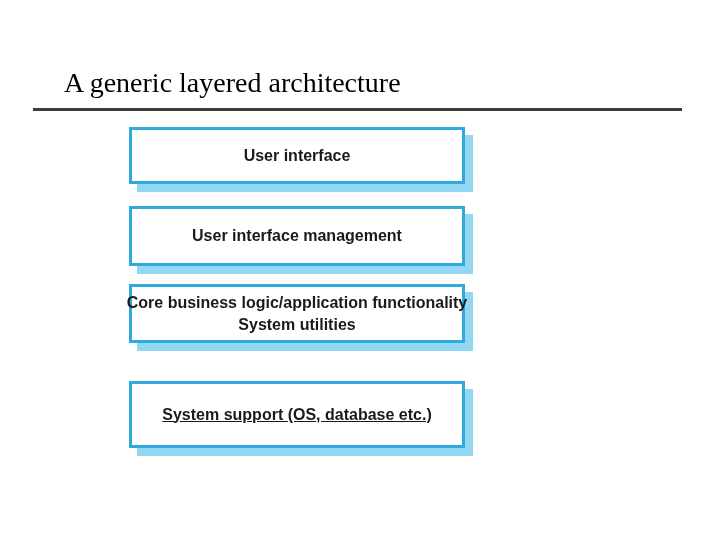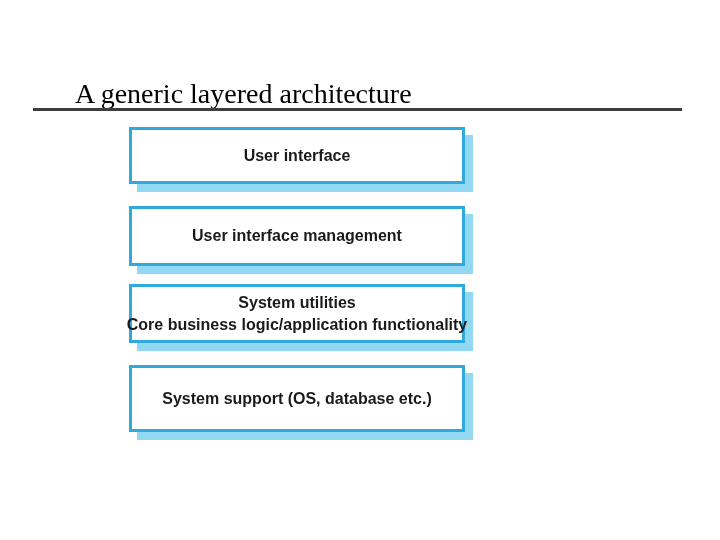--- a/index.html
+++ b/index.html
@@ -12,21 +12,21 @@
     width: 720px;
     height: 540px;
     background: #ffffff;
     overflow: hidden;
     font-family: "Liberation Sans", sans-serif;
   }
   .title {
     position: absolute;
     left: 60px;
     top: 62px;
-    margin: 15px;
+    margin: 4px;
     font-family: "Liberation Serif", serif;
     font-weight: 400;
     font-size: 28px;
     line-height: 34px;
     color: #000000;
     white-space: nowrap;
   }
   .divider {
     position: absolute;
     left: 33px;
@@ -49,21 +49,21 @@
     justify-content: center;
     font-weight: 700;
     font-size: 16px;
     line-height: 22px;
     color: var(--box-text, #1a1a1a);
     text-align: center;
   }
   .layer-1 { top: 127px; height: 57px; }
   .layer-2 { top: 206px; height: 60px; gap: 28px; }
   .layer-3 { top: 284px; height: 59px; }
-  .layer-4 { top: 365px; height: 67px; }
+  .layer-4 { top: 381px; height: 67px; text-decoration: underline; }
   .layer-line { white-space: nowrap; }
 </style>
 </head>
 <body>
 
 <div class="slide">
 
   <h1 class="title">A generic layered architecture</h1>
 
   <div class="divider"></div>
@@ -72,22 +72,22 @@
 
     <div class="layer layer-1">
       <span class="layer-line">User interface</span>
     </div>
 
     <div class="layer layer-2">
       <span class="layer-line">User interface management</span>
     </div>
 
     <div class="layer layer-3">
+      <span class="layer-line">Core business logic/application functionality</span>
       <span class="layer-line">System utilities</span>
-      <span class="layer-line">Core business logic/application functionality</span>
     </div>
 
     <div class="layer layer-4">
       <span class="layer-line">System support (OS, database etc.)</span>
     </div>
 
   </div>
 </div>
 
 </body></html>

